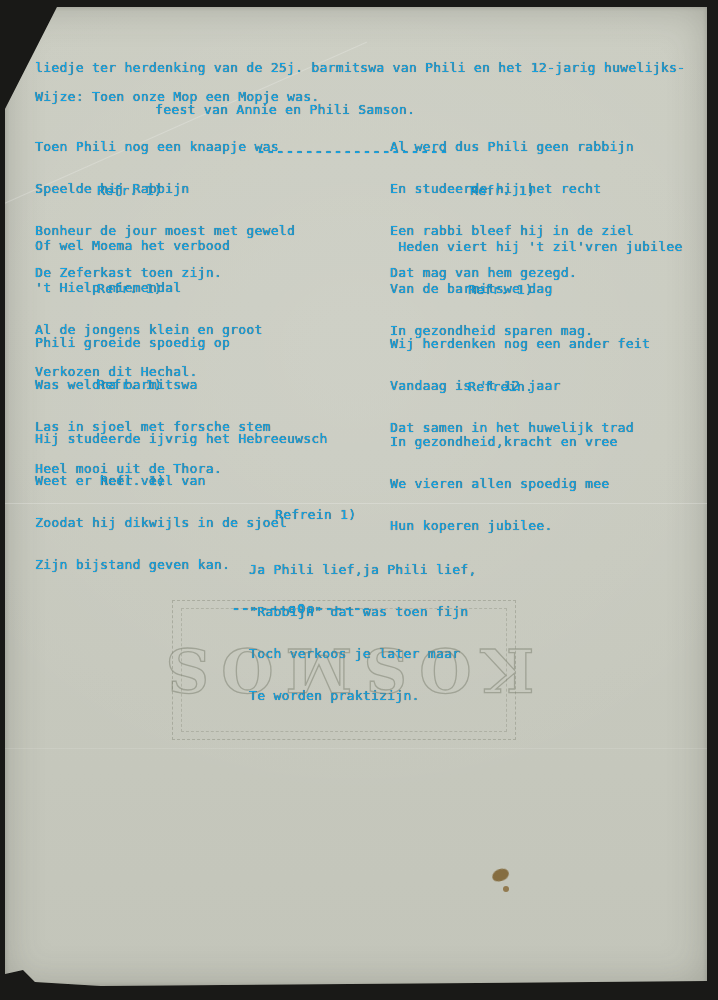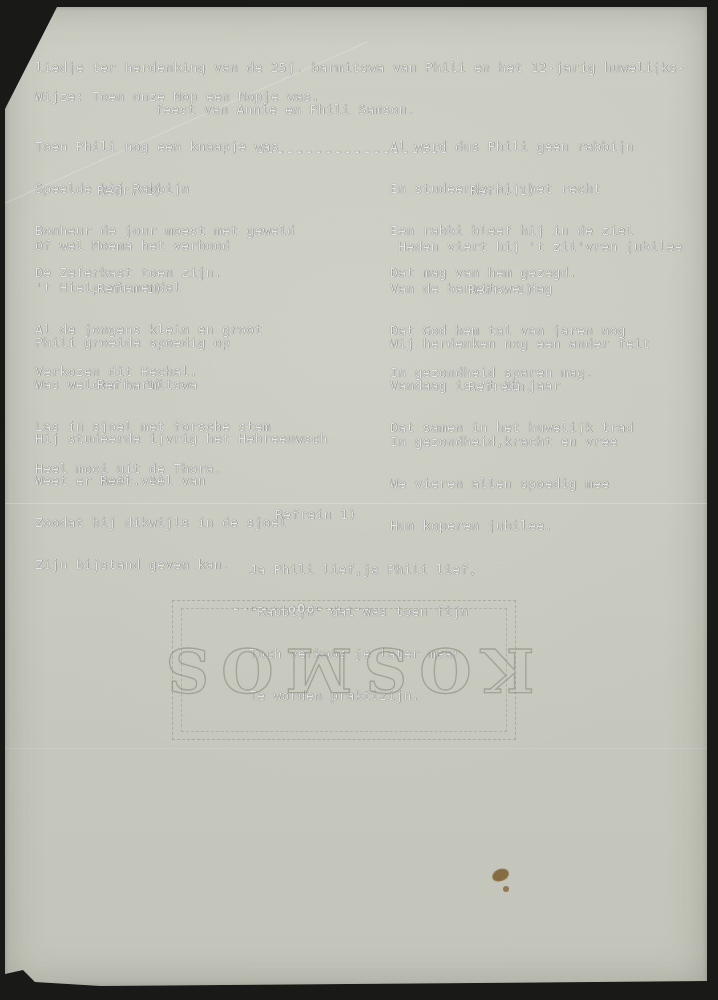--- a/index.html
+++ b/index.html
@@ -12,21 +12,21 @@
     position:absolute;left:5px;top:7px;width:702px;height:979px;
     background:
       radial-gradient(ellipse 120% 80% at 50% 35%, rgba(255,255,255,0.10), rgba(0,0,0,0) 60%),
       linear-gradient(180deg,#cbcdc2 0%,#c8cabf 45%,#c3c5ba 100%);
     clip-path:polygon(52px 0, 100% 0, 100% calc(100% - 5px), 96px 100%, 30px calc(100% - 4px), 18px calc(100% - 16px), 0 calc(100% - 12px), 0 102px);
     box-shadow:inset 0 0 38px rgba(60,60,50,0.25), inset 0 0 4px rgba(60,60,50,0.25);
   }
   .typed{
     position:absolute;
     font-size:13px;line-height:14px;letter-spacing:0.3px;
-    color:#e5e5e5;white-space:pre;
+    color:#0ea5e9;white-space:pre;
     text-shadow:0 0 0.7px rgba(68,72,64,0.95),0.4px 0.4px 0.5px rgba(68,72,64,0.45);
   }
   .bold{font-weight:bold;}
   .crease{position:absolute;background:rgba(255,255,255,0.22);filter:blur(0.6px);pointer-events:none;}
   .crease-h{height:1px;}
   .wm-box{
     position:absolute;left:172px;top:600px;width:342px;height:138px;
     border:1px dashed rgba(125,128,112,0.40);
   }
   .wm-box-inner{
@@ -105,21 +105,20 @@
   <div>Al werd dus Phili geen rabbijn</div>
   <div>En studeerde hij het recht</div>
   <div>Een rabbi bleef hij in de ziel</div>
   <div>Dat mag van hem gezegd.</div>
 </div>
 <div class="typed" style="left:470px;top:184px;">Refr. 1)</div>
 
 <div class="typed" style="left:390px;top:212px;">
   <div> Heden viert hij 't zil'vren jubilee</div>
   <div>Van de barmitswe dag</div>
-  <div>Dat God hem tal van jaren nog</div>
   <div>In gezondheid sparen mag.</div>
 </div>
 <div class="typed" style="left:468px;top:283px;">Refr. 1)</div>
 
 <div class="typed" style="left:390px;top:309px;">
   <div>Wij herdenken nog een ander feit</div>
   <div>Vandaag is 't 12 jaar</div>
   <div>Dat samen in het huwelijk trad</div>
 </div>
 <div class="typed" style="left:468px;top:380px;">Refrein.</div>

